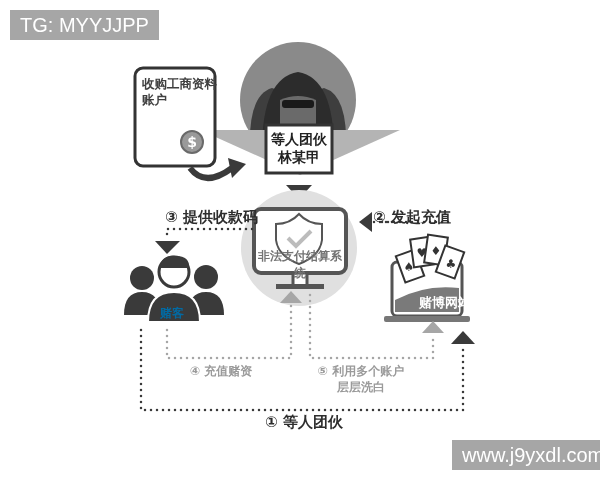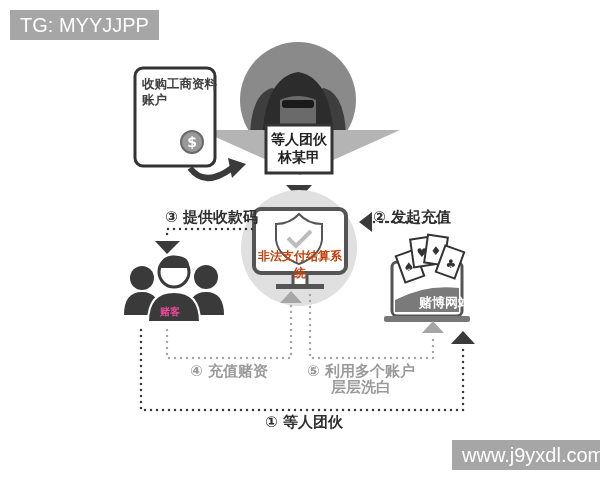--- a/index.html
+++ b/index.html
@@ -1,26 +1,26 @@
 <!DOCTYPE html>
 <html><head>
 <meta charset="utf-8">
 <style>
   html, body { margin:0; padding:0; }
   body { width:600px; height:480px; background:#ffffff; position:relative; overflow:hidden; font-family:"DejaVu Sans", sans-serif; }
   .abs { position:absolute; }
   .wm { background:#a6a6a6; color:#ffffff; font-family:"Liberation Sans", sans-serif; font-size:20px; padding:0 10px; line-height:30px; height:30px; }
   .lbl { font-weight:bold; color:#2e2e2e; font-size:15px; white-space:nowrap; }
-  .lbl-light { font-weight:bold; color:#9a9a9a; font-size:15px; white-space:nowrap; text-align:center; line-height:16px; }
+  .lbl-light { font-weight:bold; color:#9a9a9a; font-size:12px; white-space:nowrap; text-align:center; line-height:16px; }
   svg { position:absolute; left:0; top:0; }
   .doc-text { font-weight:bold; font-size:12.5px; color:#404040; line-height:16px; }
   .gang-text { font-weight:bold; font-size:14px; color:#222; line-height:18px; text-align:center; }
-  .sys-text { font-weight:bold; font-size:12px; color:#c2410c; text-align:center; }
+  .sys-text { font-weight:bold; font-size:12px; color:#737373; text-align:center; }
   .site-text { font-weight:bold; font-size:13px; color:#ffffff; }
-  .gambler-text { font-weight:bold; font-size:10px; color:#ec4899; }
+  .gambler-text { font-weight:bold; font-size:12px; color:#0369a1; }
 </style>
 </head>
 <body>
 
 <svg width="600" height="480" viewBox="0 0 600 480">
 
   <g>
     <circle cx="298" cy="100" r="58" fill="#8a8a8a"></circle>
 
     <path d="M250 150 Q248 95 272 88 Q292 92 290 150 Z" fill="#3e3e3e"></path>

